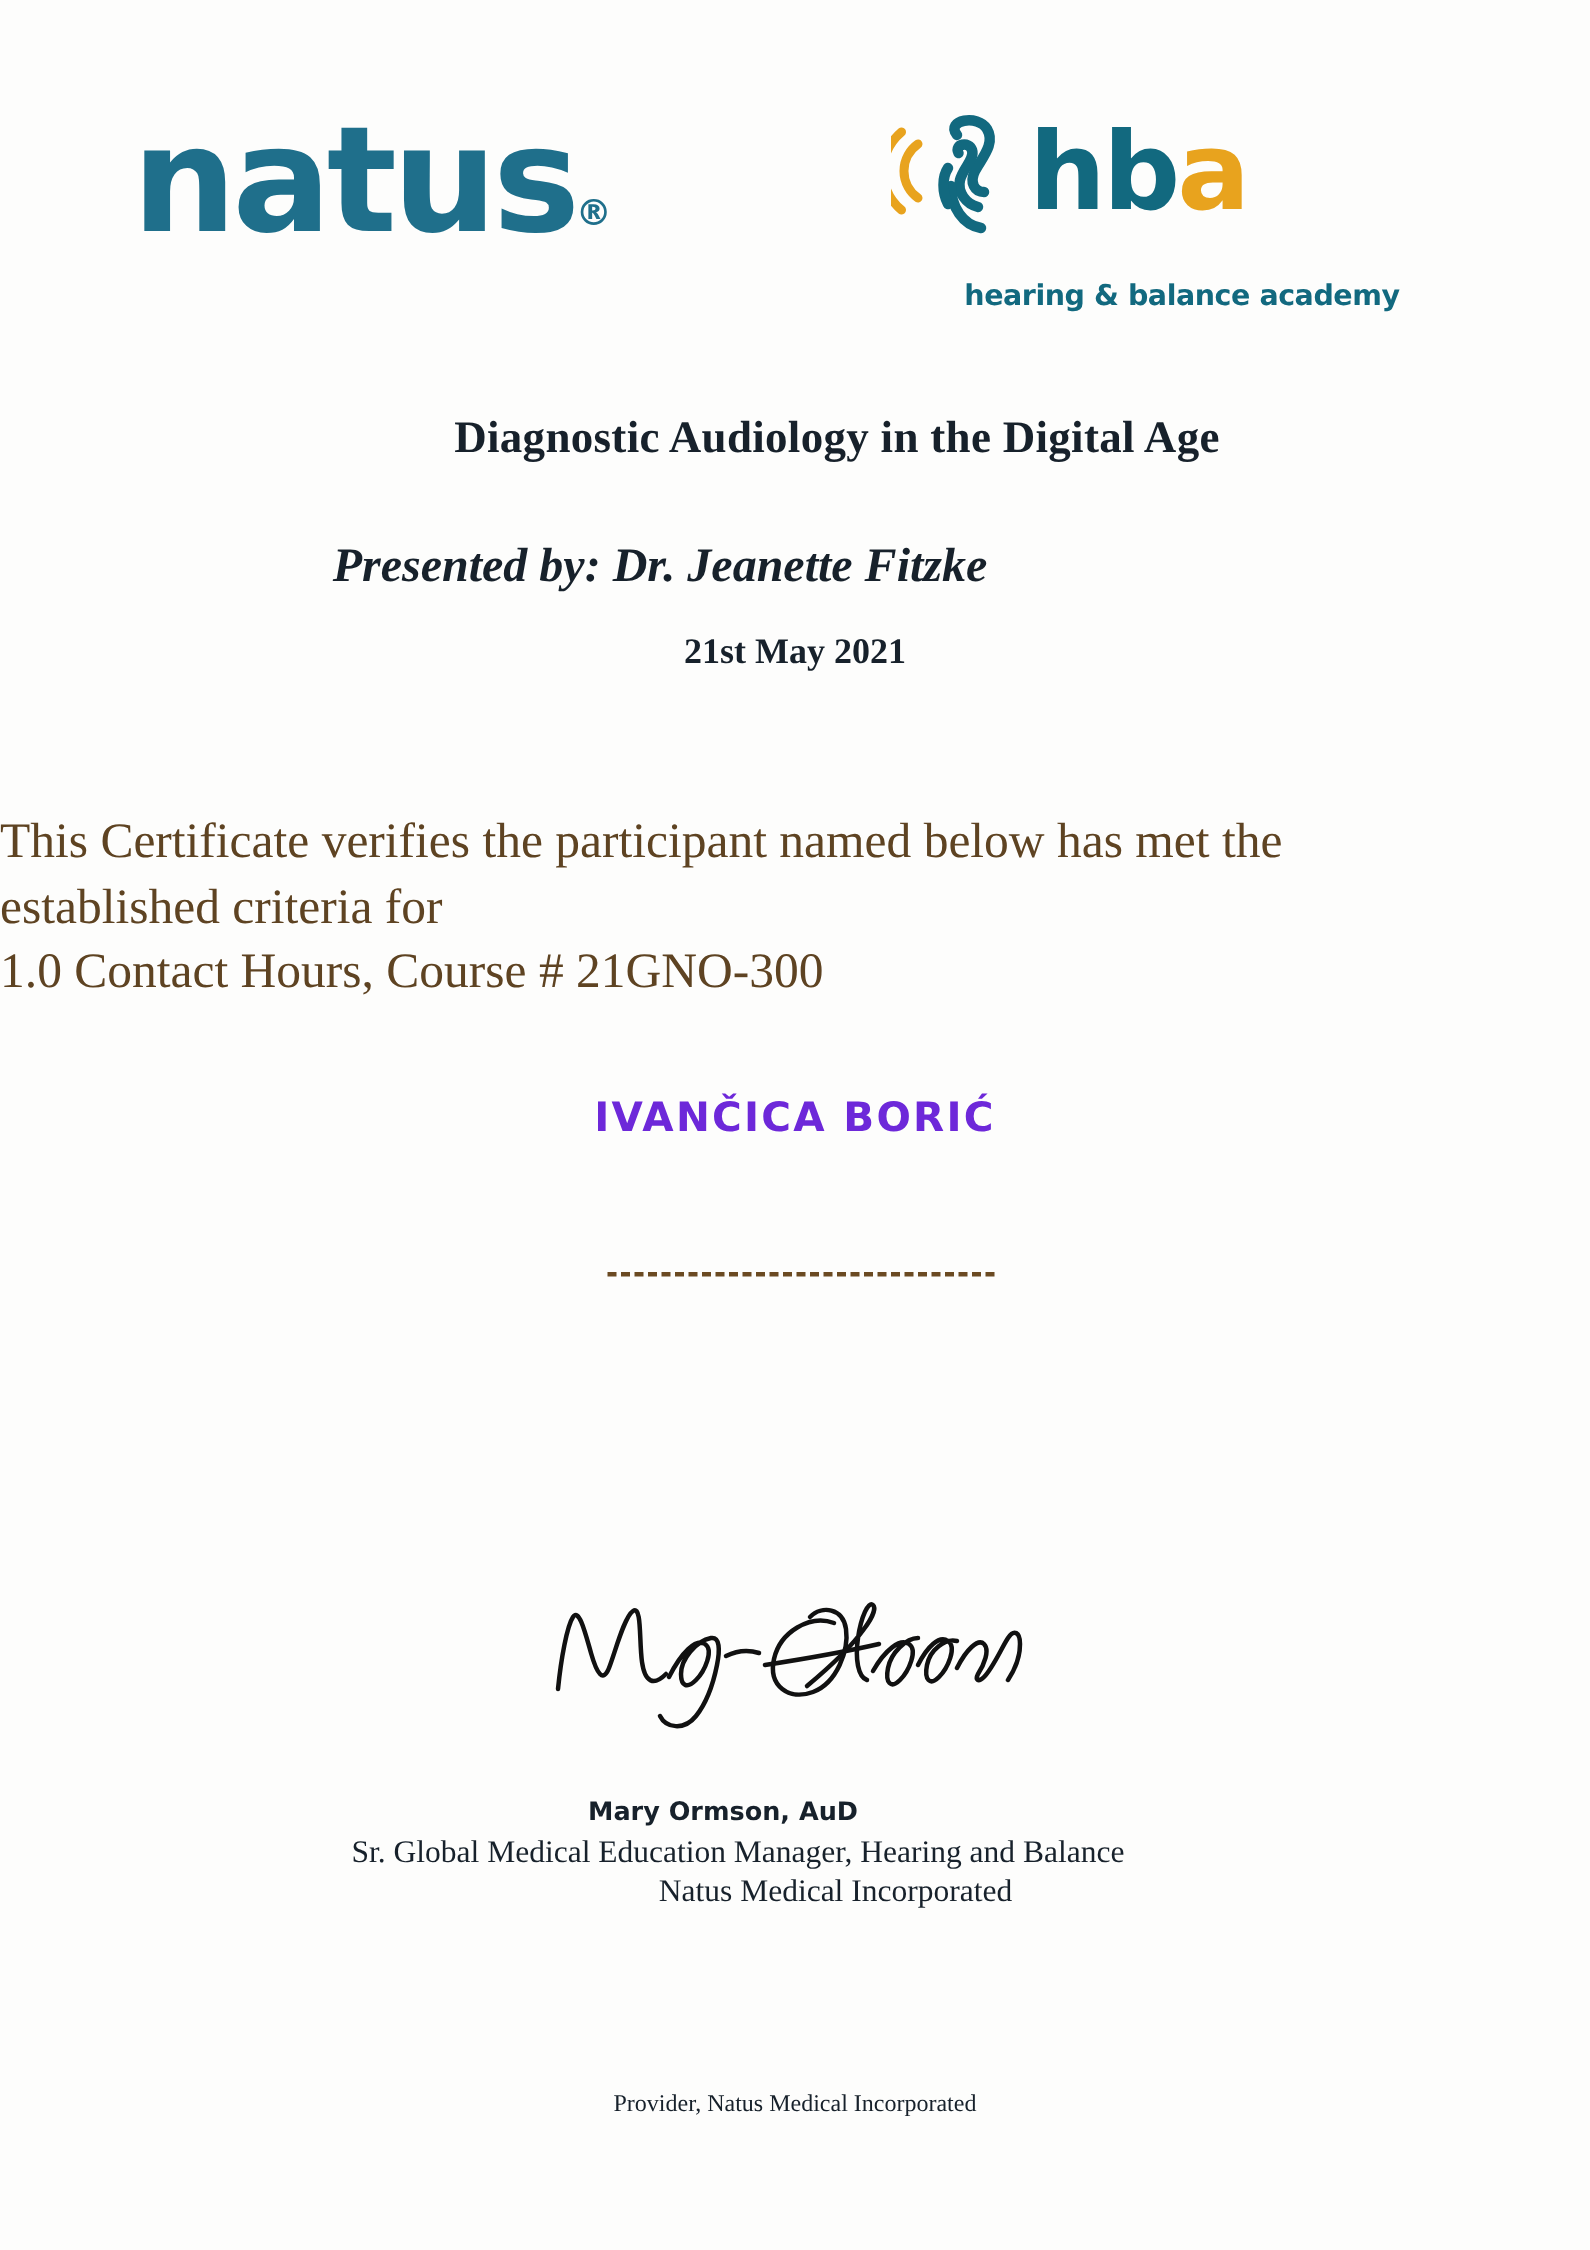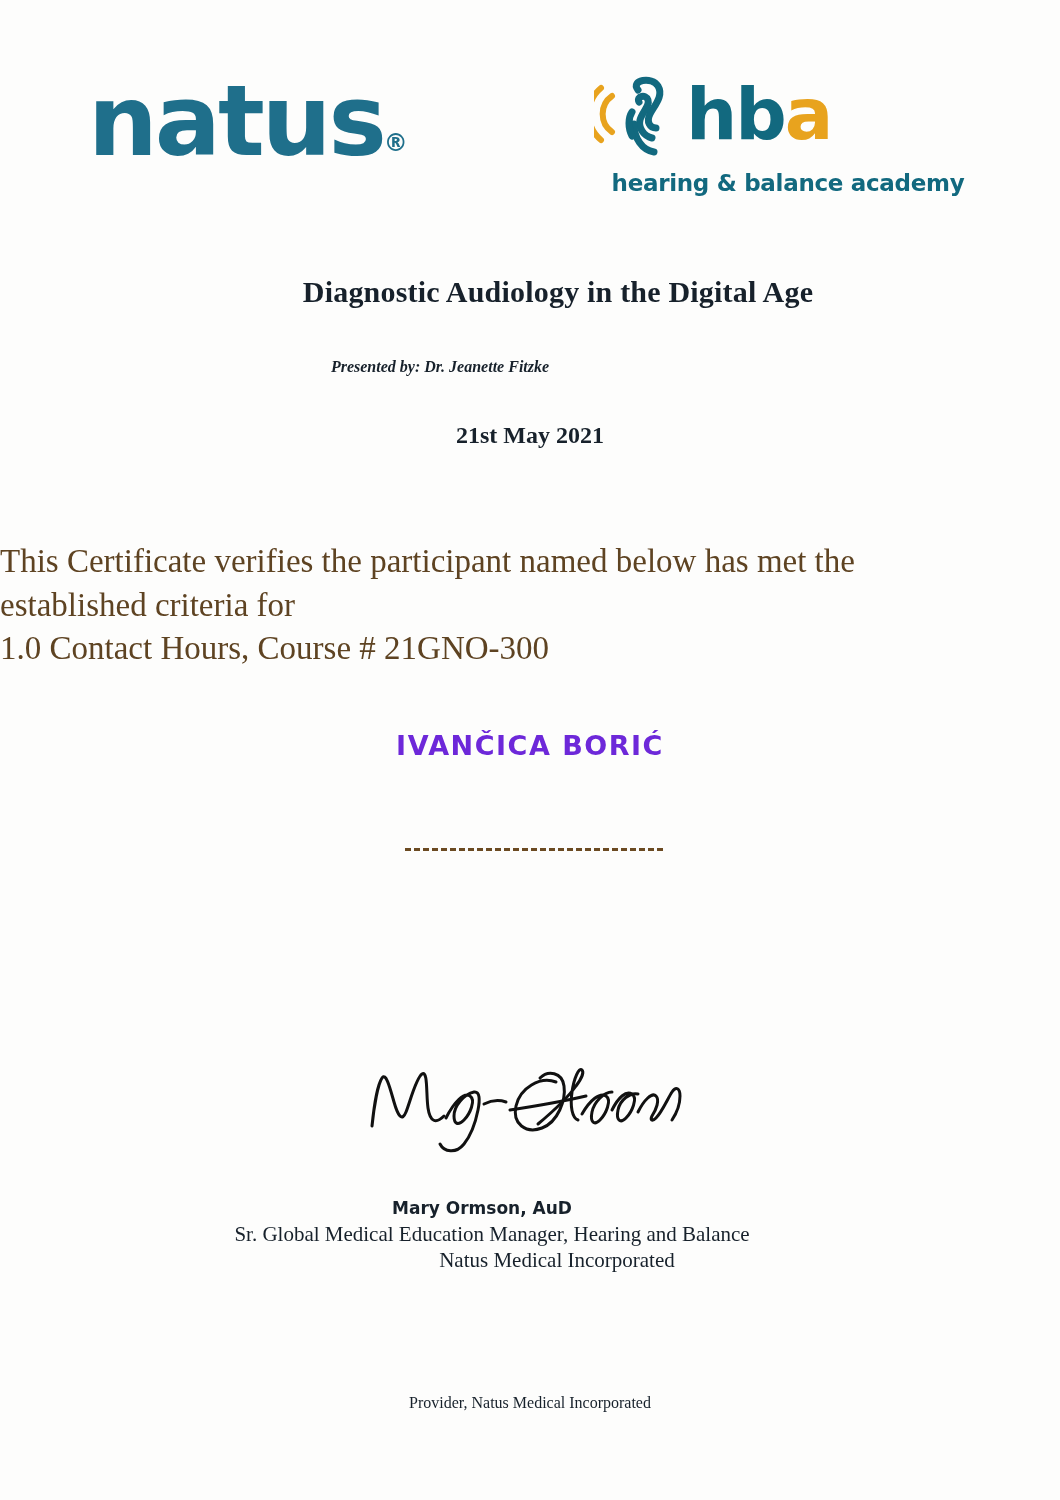--- a/index.html
+++ b/index.html
@@ -75,23 +75,23 @@
     font-size: 72px;
     line-height: 0.95;
     letter-spacing: -2px;
     color: #12697f;
     margin-left: -4px;
   }
   .hba-text .a-gold { color: #e8a31e; }
   .hba-sub {
     font-family: "DejaVu Sans", sans-serif;
     font-weight: bold;
-    font-size: 23px;
+    font-size: 19px;
     color: #12697f;
-    margin-top: 4px;
+    margin-top: 20px;
     letter-spacing: -0.3px;
   }
 
   
   .course-title {
     position: absolute;
     top: 275px;
     width: 1060px;
     text-align: center;
     font-family: "Liberation Serif", serif;
@@ -103,21 +103,21 @@
   }
 
   .presenter {
     position: absolute;
     top: 358px;
     width: 880px;
     text-align: center;
     font-family: "Liberation Serif", serif;
     font-weight: bold;
     font-style: italic;
-    font-size: 16px;
+    font-size: 32px;
     color: #17212b;
   }
 
   .course-date {
     position: absolute;
     top: 422px;
     width: 1060px;
     text-align: center;
     font-family: "Liberation Serif", serif;
     font-weight: bold;

